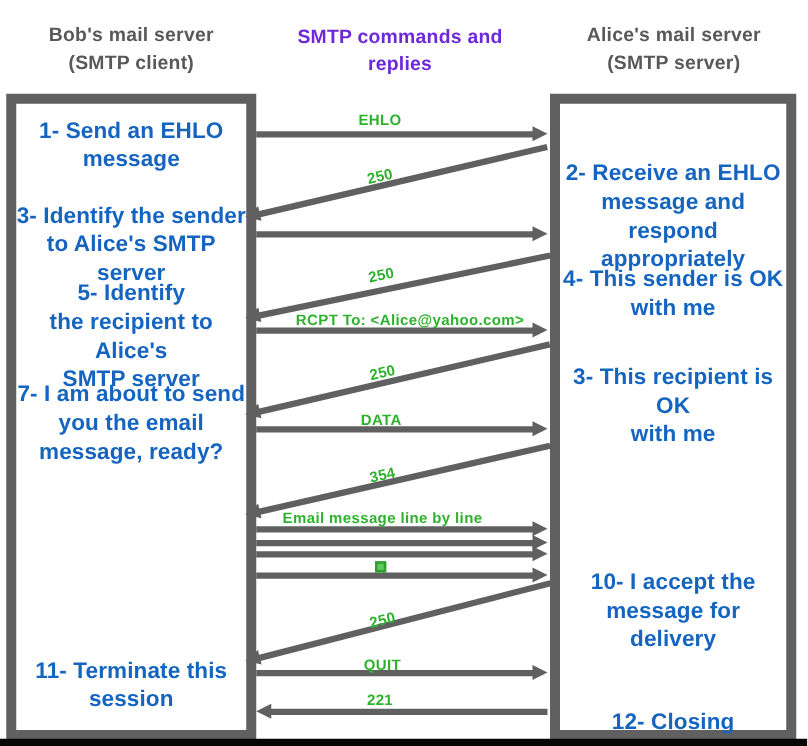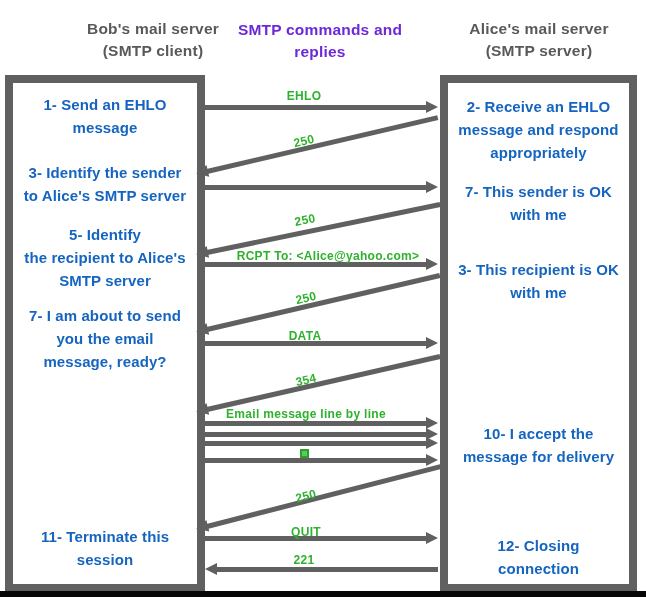--- a/index.html
+++ b/index.html
@@ -11,24 +11,24 @@
     position:absolute;width:210px;text-align:center;font-size:15.5px;font-weight:bold;
     line-height:22px;color:#595959;white-space:pre-line;letter-spacing:.2px;
   }
   .hdr.green{color:#6d28d9;}
   .box{
     position:absolute;top:75px;height:517px;background:#ffffff;
     border:8px solid #606060;box-sizing:border-box;
   }
   .step{
     position:absolute;text-align:center;color:#1565c0;font-weight:bold;
-    font-size:15px;line-height:23px;white-space:pre-line;letter-spacing:.1px;
+    font-size:18px;line-height:23px;white-space:pre-line;letter-spacing:.1px;
   }
   .step.client{left:13px;width:184px;}
-  .step.server{left:448px;width:181px;}
+  .step.server{left:448px;width:181px;margin-top:32px;}
   .arrow{position:absolute;height:5px;background:#606060;}
   .arrow.r::after{
     content:"";position:absolute;right:-11px;top:-4px;width:0;height:0;
     border-left:12px solid #606060;border-top:6.5px solid transparent;border-bottom:6.5px solid transparent;
   }
   .arrow.l::before{
     content:"";position:absolute;left:-11px;top:-4px;width:0;height:0;
     border-right:12px solid #606060;border-top:6.5px solid transparent;border-bottom:6.5px solid transparent;
   }
   .arrow.diag{transform-origin:0 50%;}
@@ -41,21 +41,21 @@
     position:absolute;left:300px;top:449px;width:5px;height:5px;
     background:#5cc95c;border:2px solid #2f9e2f;
   }
   .bottom-bar{position:absolute;left:0;top:591px;width:646px;height:6px;background:#060606;}
 </style>
 </head>
 <body>
 
 <div class="canvas">
 
-  <div class="hdr" style="left:0;top:18px;margin-left:48px;">Bob's mail server
+  <div class="hdr" style="left:0;top:18px;">Bob's mail server
 (SMTP client)</div>
   <div class="hdr green" style="left:215px;top:19px;">SMTP commands and
 replies</div>
   <div class="hdr" style="left:434px;top:18px;">Alice's mail server
 (SMTP server)</div>
 
   <div class="box" style="left:5px;width:200px;"></div>
   <div class="box" style="left:440px;width:197px;"></div>
 
   <div class="step client" style="top:93px;">1- Send an EHLO
@@ -67,21 +67,21 @@
 SMTP server</div>
   <div class="step client" style="top:304px;">7- I am about to send
 you the email
 message, ready?</div>
   <div class="step client" style="top:525px;">11- Terminate this
 session</div>
 
   <div class="step server" style="top:95px;">2- Receive an EHLO
 message and respond
 appropriately</div>
-  <div class="step server" style="top:180px;">7- This sender is OK
+  <div class="step server" style="top:180px;">4- This sender is OK
 with me</div>
   <div class="step server" style="top:258px;">3- This recipient is OK
 with me</div>
   <div class="step server" style="top:422px;text-align:center;">10-  I accept the
 message for delivery</div>
   <div class="step server" style="top:534px;">12-  Closing
 connection</div>
 
   <div class="arrow r" style="left:205px;width:222px;top:105px;"></div>
   <div class="arrow r" style="left:205px;width:222px;top:185px;"></div>

